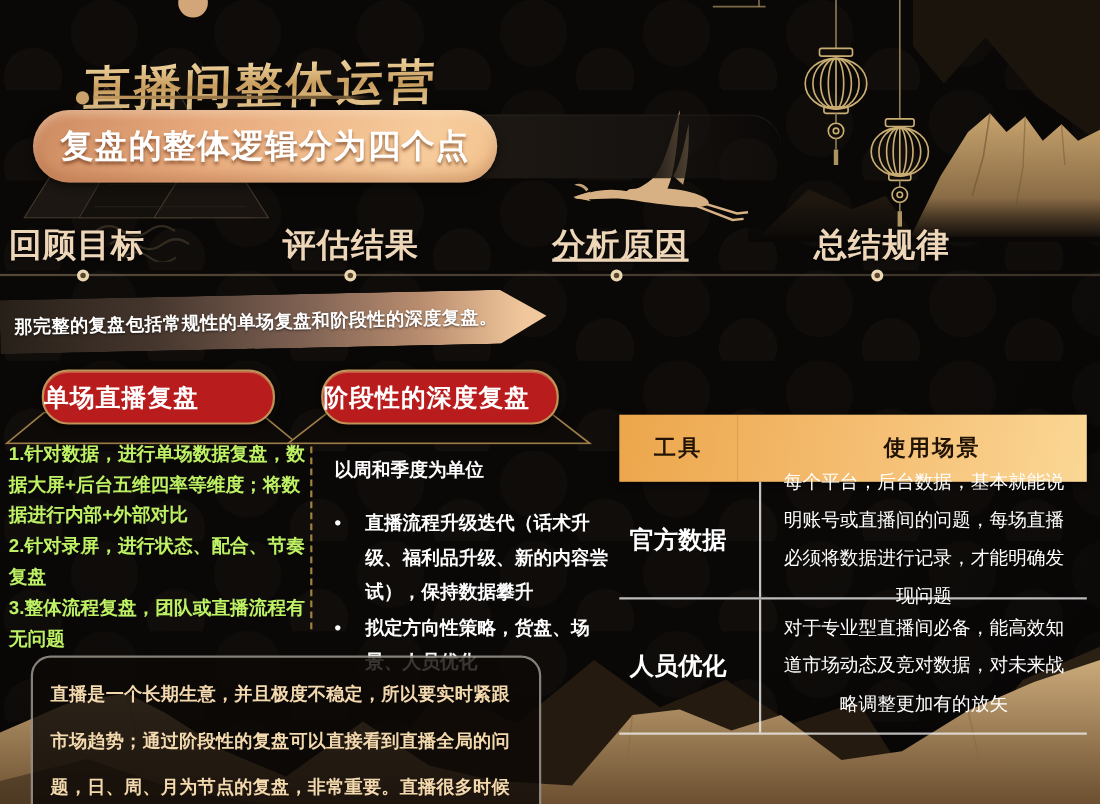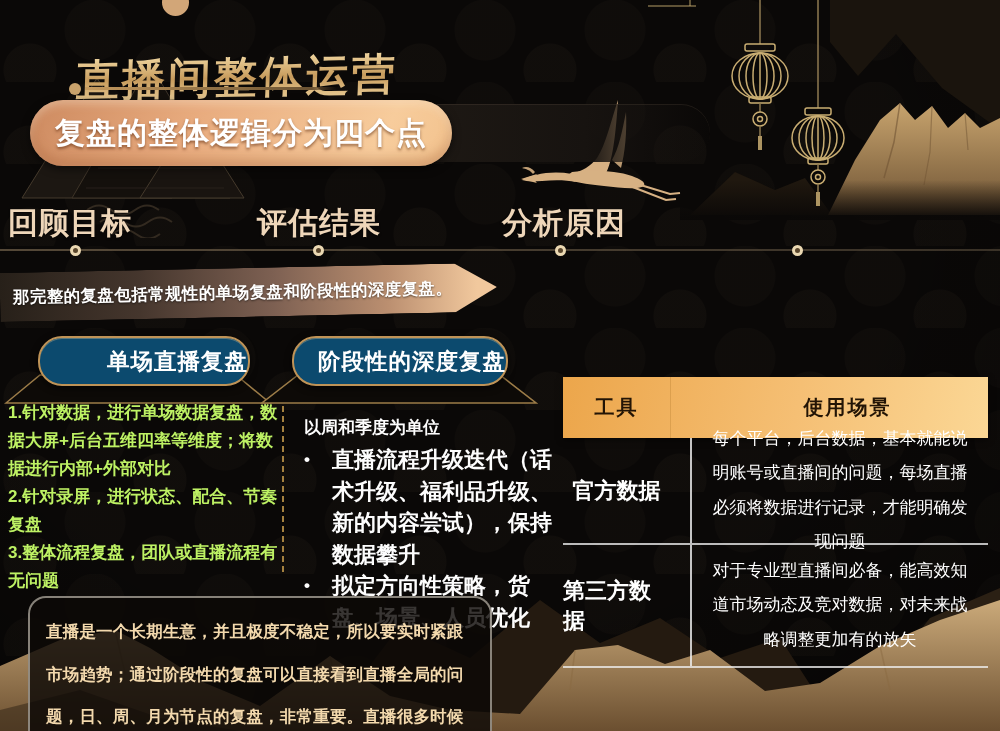--- a/index.html
+++ b/index.html
@@ -65,41 +65,41 @@
     transform:rotate(-1.2deg);transform-origin:0 50%;
     clip-path:polygon(0 0,91.5% 0,100% 50%,91.5% 100%,0 100%);
     background:linear-gradient(90deg,#272019 0%,#45362d 28%,#7d6052 55%,#bb8f70 78%,#f1c89d 96%);
     display:flex;align-items:center;
   }
   .intro-band span{padding-left:13px;font-size:16.5px;font-weight:800;color:#fff;
     letter-spacing:.4px;text-shadow:0 1px 2px rgba(0,0,0,.55);}
 
   
   .section-pill{
-    top:336px;height:46px;z-index:4;border-radius:24px;background:#0c4a6e;
-    border:2px solid #bf9357;display:flex;align-items:center;justify-content:flex-end;
+    top:336px;height:46px;z-index:4;border-radius:24px;background:#b91c1c;
+    border:2px solid #bf9357;display:flex;align-items:center;justify-content:flex-start;
     box-shadow:0 2px 7px rgba(0,0,0,.65), inset 0 1px 0 rgba(235,205,155,.35);
   }
   .section-pill span{font-size:22.5px;font-weight:800;color:#fff;letter-spacing:1px;}
   .pill-single{left:38px;width:208px;}
   .pill-periodic{left:292px;width:212px;}
   .platform{top:374px;z-index:3;}
 
   
   .left-list{left:8px;top:399px;width:276px;z-index:4;color:#bef264;
     font-size:17px;font-weight:600;line-height:28px;}
   .dashed-divider{left:282px;top:406px;height:166px;width:0;z-index:4;
     border-left:2.5px dashed #a5813f;}
 
   
   .mid-col{left:304px;top:413px;width:258px;z-index:4;color:#fdfdfd;}
-  .mid-lead{font-size:17px;font-weight:700;line-height:30px;margin-bottom:1px;}
+  .mid-lead{font-size:17px;font-weight:700;line-height:30px;margin-bottom:17px;}
   .mid-bullet{display:flex;}
   .mid-bullet .marker{width:28px;font-size:17px;line-height:31.5px;font-weight:700;}
-  .mid-bullet .btxt{flex:1;font-size:22px;font-weight:600;line-height:31.5px;}
+  .mid-bullet .btxt{flex:1;font-size:17px;font-weight:600;line-height:31.5px;}
 
   
   .tools-table{left:563px;top:377px;width:425px;z-index:5;}
   .t-header{display:flex;height:61px;
     background:linear-gradient(100deg,#eca64b 0%,#f5bf74 55%,#fbd795 100%);
     box-shadow:0 2px 6px rgba(0,0,0,.5);gap:36px;}
   .t-header .hc{display:flex;align-items:center;justify-content:center;
     color:#221405;font-size:20px;font-weight:800;letter-spacing:2px;}
   .hc1{width:107px;border-right:1px solid rgba(150,95,25,.22);}
   .hc2{flex:1;}
@@ -224,21 +224,22 @@
   <div class="abs title-underline-dot"></div>
   <div class="abs title-underline"></div>
 
   <div class="abs subtitle-band"></div>
   <div class="abs subtitle-pill">
     <span>复盘的整体逻辑分为四个点</span>
   </div>
 
   <div class="abs nav-item" style="left:257px;">评估结果</div>
   <div class="abs nav-item" style="left:8px;">回顾目标</div>
-  <div class="abs nav-item" style="left:502px;">分析原因</div>
+  <div class="abs nav-item" style="left:502px;text-decoration:underline;">分析原因</div>
+  <div class="abs nav-item" style="left:740px;">总结规律</div>
   <div class="abs nav-line"></div>
   <div class="abs nav-dot" style="left:70px;"></div>
   <div class="abs nav-dot" style="left:313px;"></div>
   <div class="abs nav-dot" style="left:555px;"></div>
   <div class="abs nav-dot" style="left:792px;"></div>
 
   <div class="abs intro-band">
     <span>那完整的复盘包括常规性的单场复盘和阶段性的深度复盘。</span>
   </div>
 
@@ -297,21 +298,21 @@
   <div class="abs tools-table">
     <div class="t-header">
       <div class="hc hc1">工具</div>
       <div class="hc hc2">使用场景</div>
     </div>
     <div class="t-row row1">
       <div class="label">官方数据</div>
       <div class="scene">每个平台，后台数据，基本就能说明账号或直播间的问题，每场直播必须将数据进行记录，才能明确发现问题</div>
     </div>
     <div class="t-row row2">
-      <div class="label">第三方数据</div>
+      <div class="label">人员优化</div>
       <div class="scene">对于专业型直播间必备，能高效知道市场动态及竞对数据，对未来战略调整更加有的放矢</div>
     </div>
   </div>
 
   <div class="abs footer-note">
     <p>直播是一个长期生意，并且极度不稳定，所以要实时紧跟市场趋势；通过阶段性的复盘可以直接看到直播全局的问题，日、周、月为节点的复盘，非常重要。直播很多时候比的就是调整效率，今天有一个品类打爆，你能不能知道且迅速跟</p>
   </div>
 
   <div class="abs vignette"></div>
 </div>

